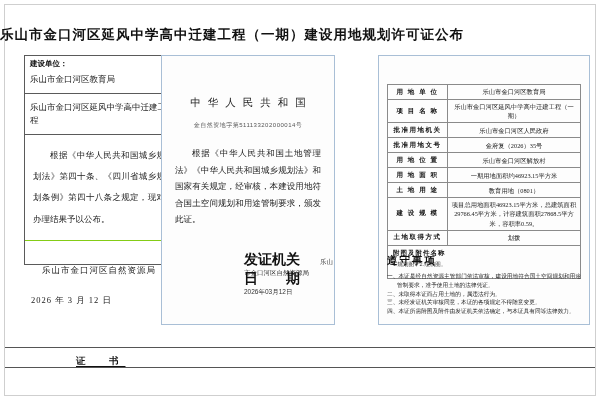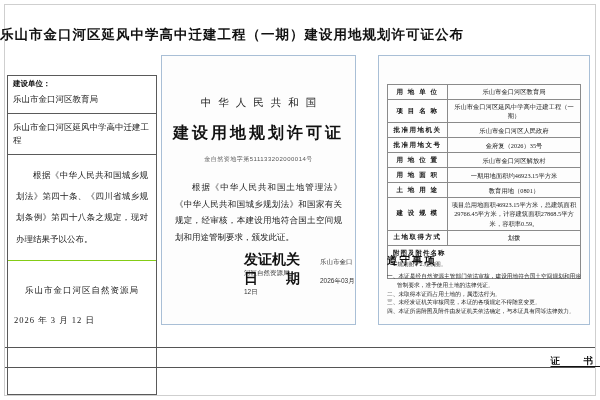--- a/index.html
+++ b/index.html
@@ -6,35 +6,35 @@
   html,body { width:600px; height:400px; background:#ffffff; overflow:hidden; }
   body { font-family:"Liberation Sans","DejaVu Sans",sans-serif; color:#1a1a1a; position:relative; }
   .serif { font-family:Liberation Serif, serif; }
 
   .page-border { position:absolute; left:4px; top:4px; right:4px; bottom:4px; border:1px solid #cfcfcf; pointer-events:none; }
 
   .title { position:absolute; left:0; right:0; top:26px; text-align:left;
            font-size:13.5px; font-weight:bold; letter-spacing:1px; color:#111; }
 
   
-  .left-panel { position:absolute; left:7px; top:55px; width:150px; height:320px;
-                border:1px solid #5a5a5a; background:#fff;margin-top:20px; }
+  .left-panel { position:absolute; left:24px; top:55px; width:150px; height:210px;
+                border:1px solid #5a5a5a; background:#fff; }
   .lp-cell { border-bottom:1px solid #5a5a5a; padding:3px 5px 6px 5px; }
   .lp-label { font-size:7.5px; font-weight:bold; color:#111; }
   .lp-value { font-size:8.5px; font-family:"Liberation Serif","DejaVu Serif",serif;
               margin-top:4px; line-height:1.6; color:#222; }
   .lp-statement { padding:10px 8px; font-size:8.5px; border-bottom:1px solid #84cc16;
                   font-family:"Liberation Serif","DejaVu Serif",serif; line-height:2.5;
                   text-indent:2em; text-align:justify; color:#222; }
   .lp-sign { padding:10px 6px; font-family:"Liberation Serif","DejaVu Serif",serif; }
   .lp-agency { font-size:8.5px; text-align:center; margin-top:14px; letter-spacing:1px; }
   .lp-date { font-size:8.5px; text-align:left; margin-top:18px; letter-spacing:1px; }
 
   
-  .mid-panel { position:absolute; left:161px; top:55px; width:195px; height:270px;
+  .mid-panel { position:absolute; left:161px; top:55px; width:174px; height:270px;
                border:1px solid #a9bfd6; background:#fdfdfd; }
   .cert-country { margin-top:40px; text-align:center; font-size:10.5px;
                   letter-spacing:7px; text-indent:7px; color:#222; }
   .cert-title { margin-top:13px; text-align:center; font-size:16px; font-weight:bold;
                 letter-spacing:3px; color:#111; }
   .cert-number { margin-top:11px; text-align:center; font-size:6px; color:#555;
                  letter-spacing:0.5px; }
   .cert-body { margin:15px 13px 0 13px; font-size:8.5px; line-height:1.95;
                text-indent:2em; text-align:justify; color:#222; }
   .cert-issuer { position:absolute; left:82px; bottom:46px; font-size:6.5px; color:#333; }
@@ -56,21 +56,21 @@
   .dt-attach-label { font-size:6.5px; font-weight:bold; letter-spacing:1px; color:#111; }
   .dt-attach-value { font-size:5.5px; margin-top:3px; color:#333; }
   .notes { position:absolute; left:8px; right:8px; top:198px; }
   .notes-heading { font-size:10.5px; font-weight:bold; letter-spacing:2px; color:#111;
                    margin-bottom:4px; }
   .note-item { font-size:5.7px; line-height:1.55; color:#222; padding-left:10px;
                text-indent:-10px; text-align:justify; }
 
   
   .footer-rule-top { position:absolute; left:5px; right:5px; top:347px; border-top:1px solid #555; }
-  .footer-label { position:absolute; left:0; right:0; top:350px; text-align:right; }
+  .footer-label { position:absolute; left:0; right:0; top:350px; text-align:left; }
   .footer-text { font-size:9.5px; font-weight:bold; letter-spacing:7px;
                  font-family:"Liberation Serif","DejaVu Serif",serif;
                  text-decoration:underline; text-underline-offset:2px;
                  display:inline-block; margin-left:76px; color:#111; }
   .footer-rule-bottom { position:absolute; left:5px; right:5px; top:367px; border-top:1px solid #555; }
 </style>
 </head>
 <body>
 
 <div class="page-border"></div>
@@ -92,21 +92,20 @@
     </div>
   <div class="lp-statement">根据《中华人民共和国城乡规划法》第四十条、《四川省城乡规划条例》第四十八条之规定，现对办理结果予以公布。</div>
   <div class="lp-sign">
     <div class="lp-agency">乐山市金口河区自然资源局</div>
     <div class="lp-date">2026 年 3 月 12 日</div>
   </div>
 </div>
 
 <div class="mid-panel">
   <div class="cert-country">中华人民共和国</div>
-  <div class="cert-title">建设用地规划许可证</div>
   <div class="cert-number">金自然资地字第511133202000014号</div>
   <div class="cert-body serif">根据《中华人民共和国土地管理法》《中华人民共和国城乡规划法》和国家有关规定，经审核，本建设用地符合国土空间规划和用途管制要求，颁发此证。</div>
   <div class="cert-issuer">
     <span class="cert-strong">发证机关</span><span>乐山市金口河区自然资源局</span>
   </div>
   <div class="cert-date">
     <span class="cert-strong">日　　期</span><span>2026年03月12日</span>
   </div>
 </div>
 

